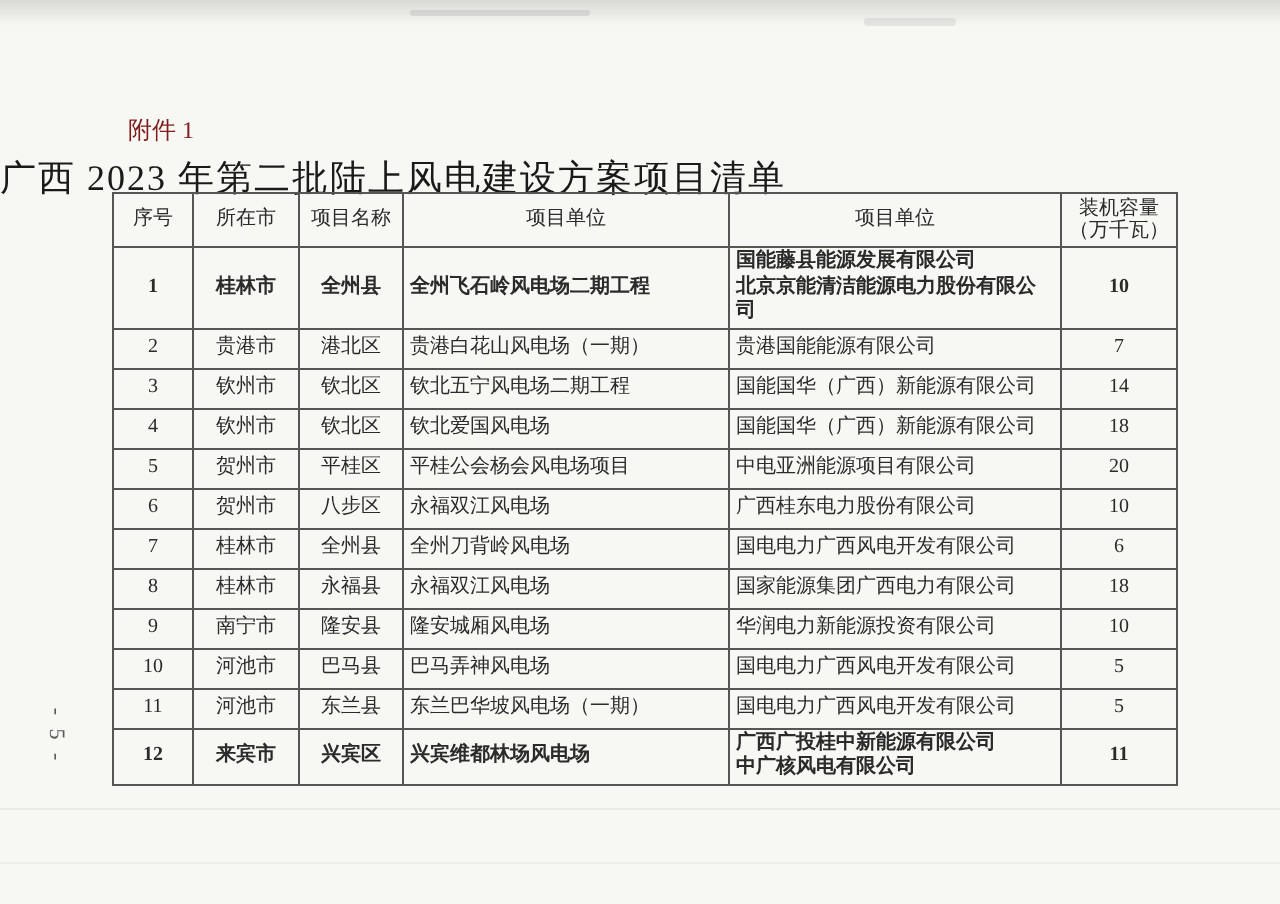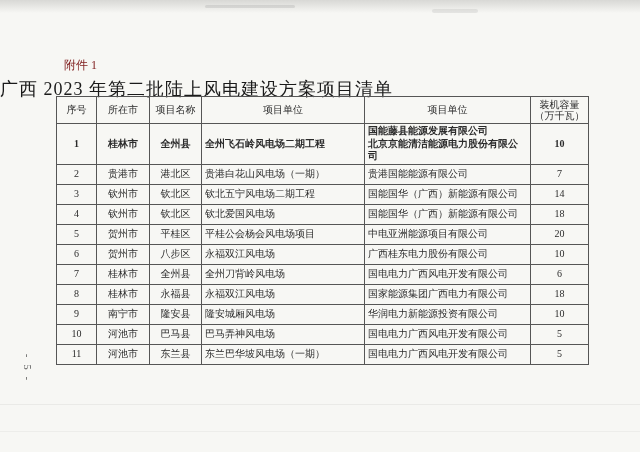--- a/index.html
+++ b/index.html
@@ -175,17 +175,26 @@
           <td class="c-center">5</td>
         </tr>
         <tr>
           <td class="c-center">11</td>
           <td class="c-center">河池市</td>
           <td class="c-center">东兰县</td>
           <td class="c-left">东兰巴华坡风电场（一期）</td>
           <td class="c-left pre">国电电力广西风电开发有限公司</td>
           <td class="c-center">5</td>
         </tr>
+        <tr class="tall">
+          <td class="c-center">12</td>
+          <td class="c-center">来宾市</td>
+          <td class="c-center">兴宾区</td>
+          <td class="c-left">兴宾维都林场风电场</td>
+          <td class="c-left pre">广西广投桂中新能源有限公司
+中广核风电有限公司</td>
+          <td class="c-center">11</td>
+        </tr>
       </tbody>
   </table>
 </div>
 
 <div class="page-number">- 5 -</div>
 
 </body></html>

